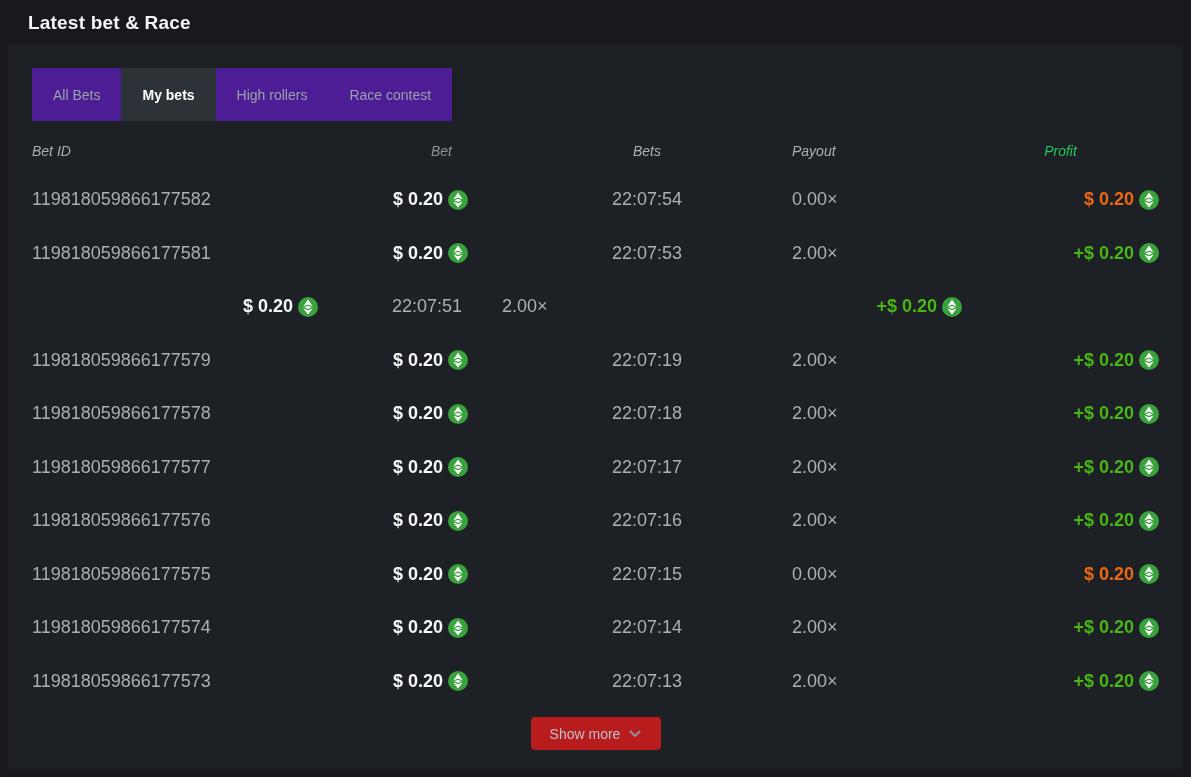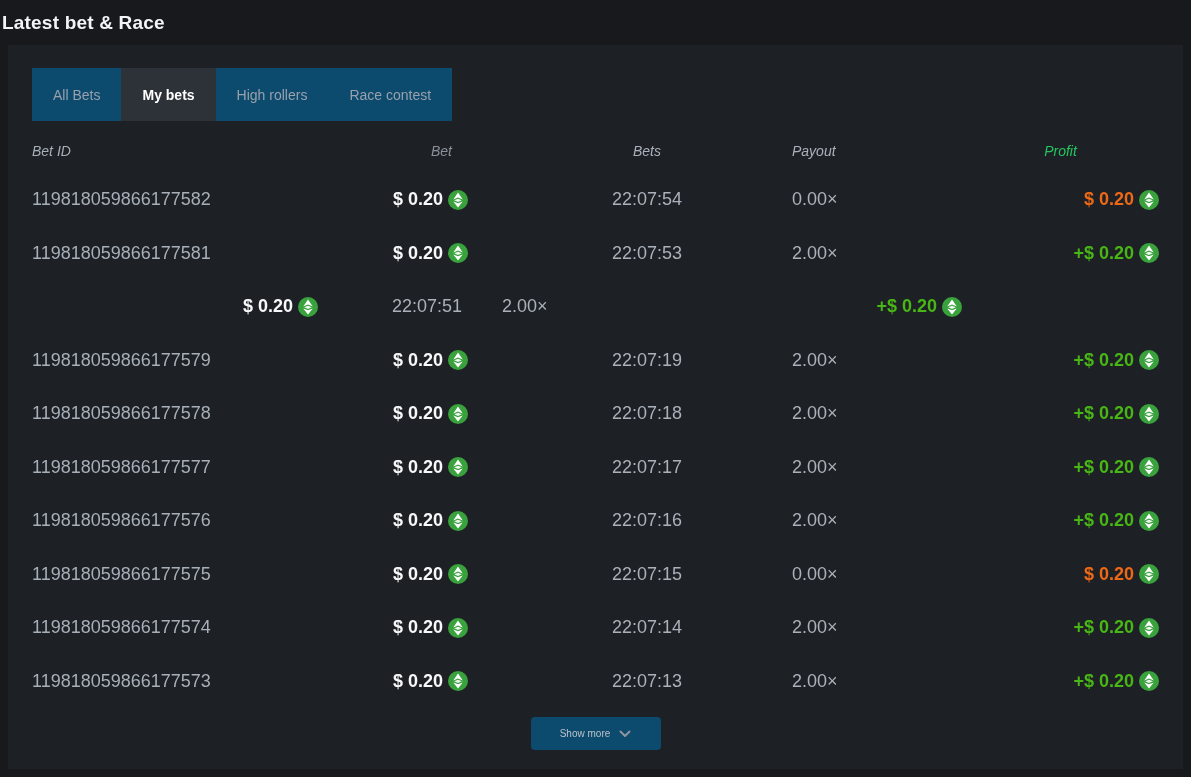--- a/index.html
+++ b/index.html
@@ -5,37 +5,37 @@
   * { margin: 0; padding: 0; box-sizing: border-box; }
   html, body {
     width: 1191px; height: 777px;
     background: #17191d;
     font-family: "Liberation Sans", "DejaVu Sans", sans-serif;
     overflow: hidden;
   }
   .page-header {
     height: 45px;
     display: flex; align-items: center;
-    padding-left: 2px;
+    padding-left: 28px;
   }
   .page-title {
     color: #f2f4f6; font-size: 19px; font-weight: 700;
     letter-spacing: 0.2px;
   }
   .panel {
     position: absolute;
     left: 8px; top: 45px;
     width: 1175px; height: 724px;
     background: #1d2024;
     padding: 23px 24px 0 24px;
   }
   
   .tabs {
     display: inline-flex;
-    background: #0c4a6e;
+    background: #4c1d95;
     height: 53px;
   }
   .tab {
     height: 53px;
     padding: 0 21px;
     display: flex; align-items: center; justify-content: center;
     color: #99a1ac; font-size: 14px;
     cursor: pointer;
     border: none; background: transparent;
     font-family: inherit;
@@ -73,23 +73,23 @@
   .profit-amount.pos { color: #48b615; }
   .profit-amount.neg { color: #ed6916; }
   .coin { width: 20px; height: 20px; flex: 0 0 20px; display: block; }
   
   .show-more-wrap {
     margin-top: 9px;
     display: flex; justify-content: center;
   }
   .show-more {
     width: 130px; height: 33px;
-    background: #0c4a6e;
+    background: #b91c1c;
     border: none; border-radius: 4px;
-    color: #bcc2ca; font-size: 10px;
+    color: #bcc2ca; font-size: 14px;
     font-family: inherit;
     display: flex; align-items: center; justify-content: center;
     gap: 9px;
     cursor: pointer;
   }
   .chevron { width: 12px; height: 8px; display: block; }
 </style>
 </head>
 <body>
 

